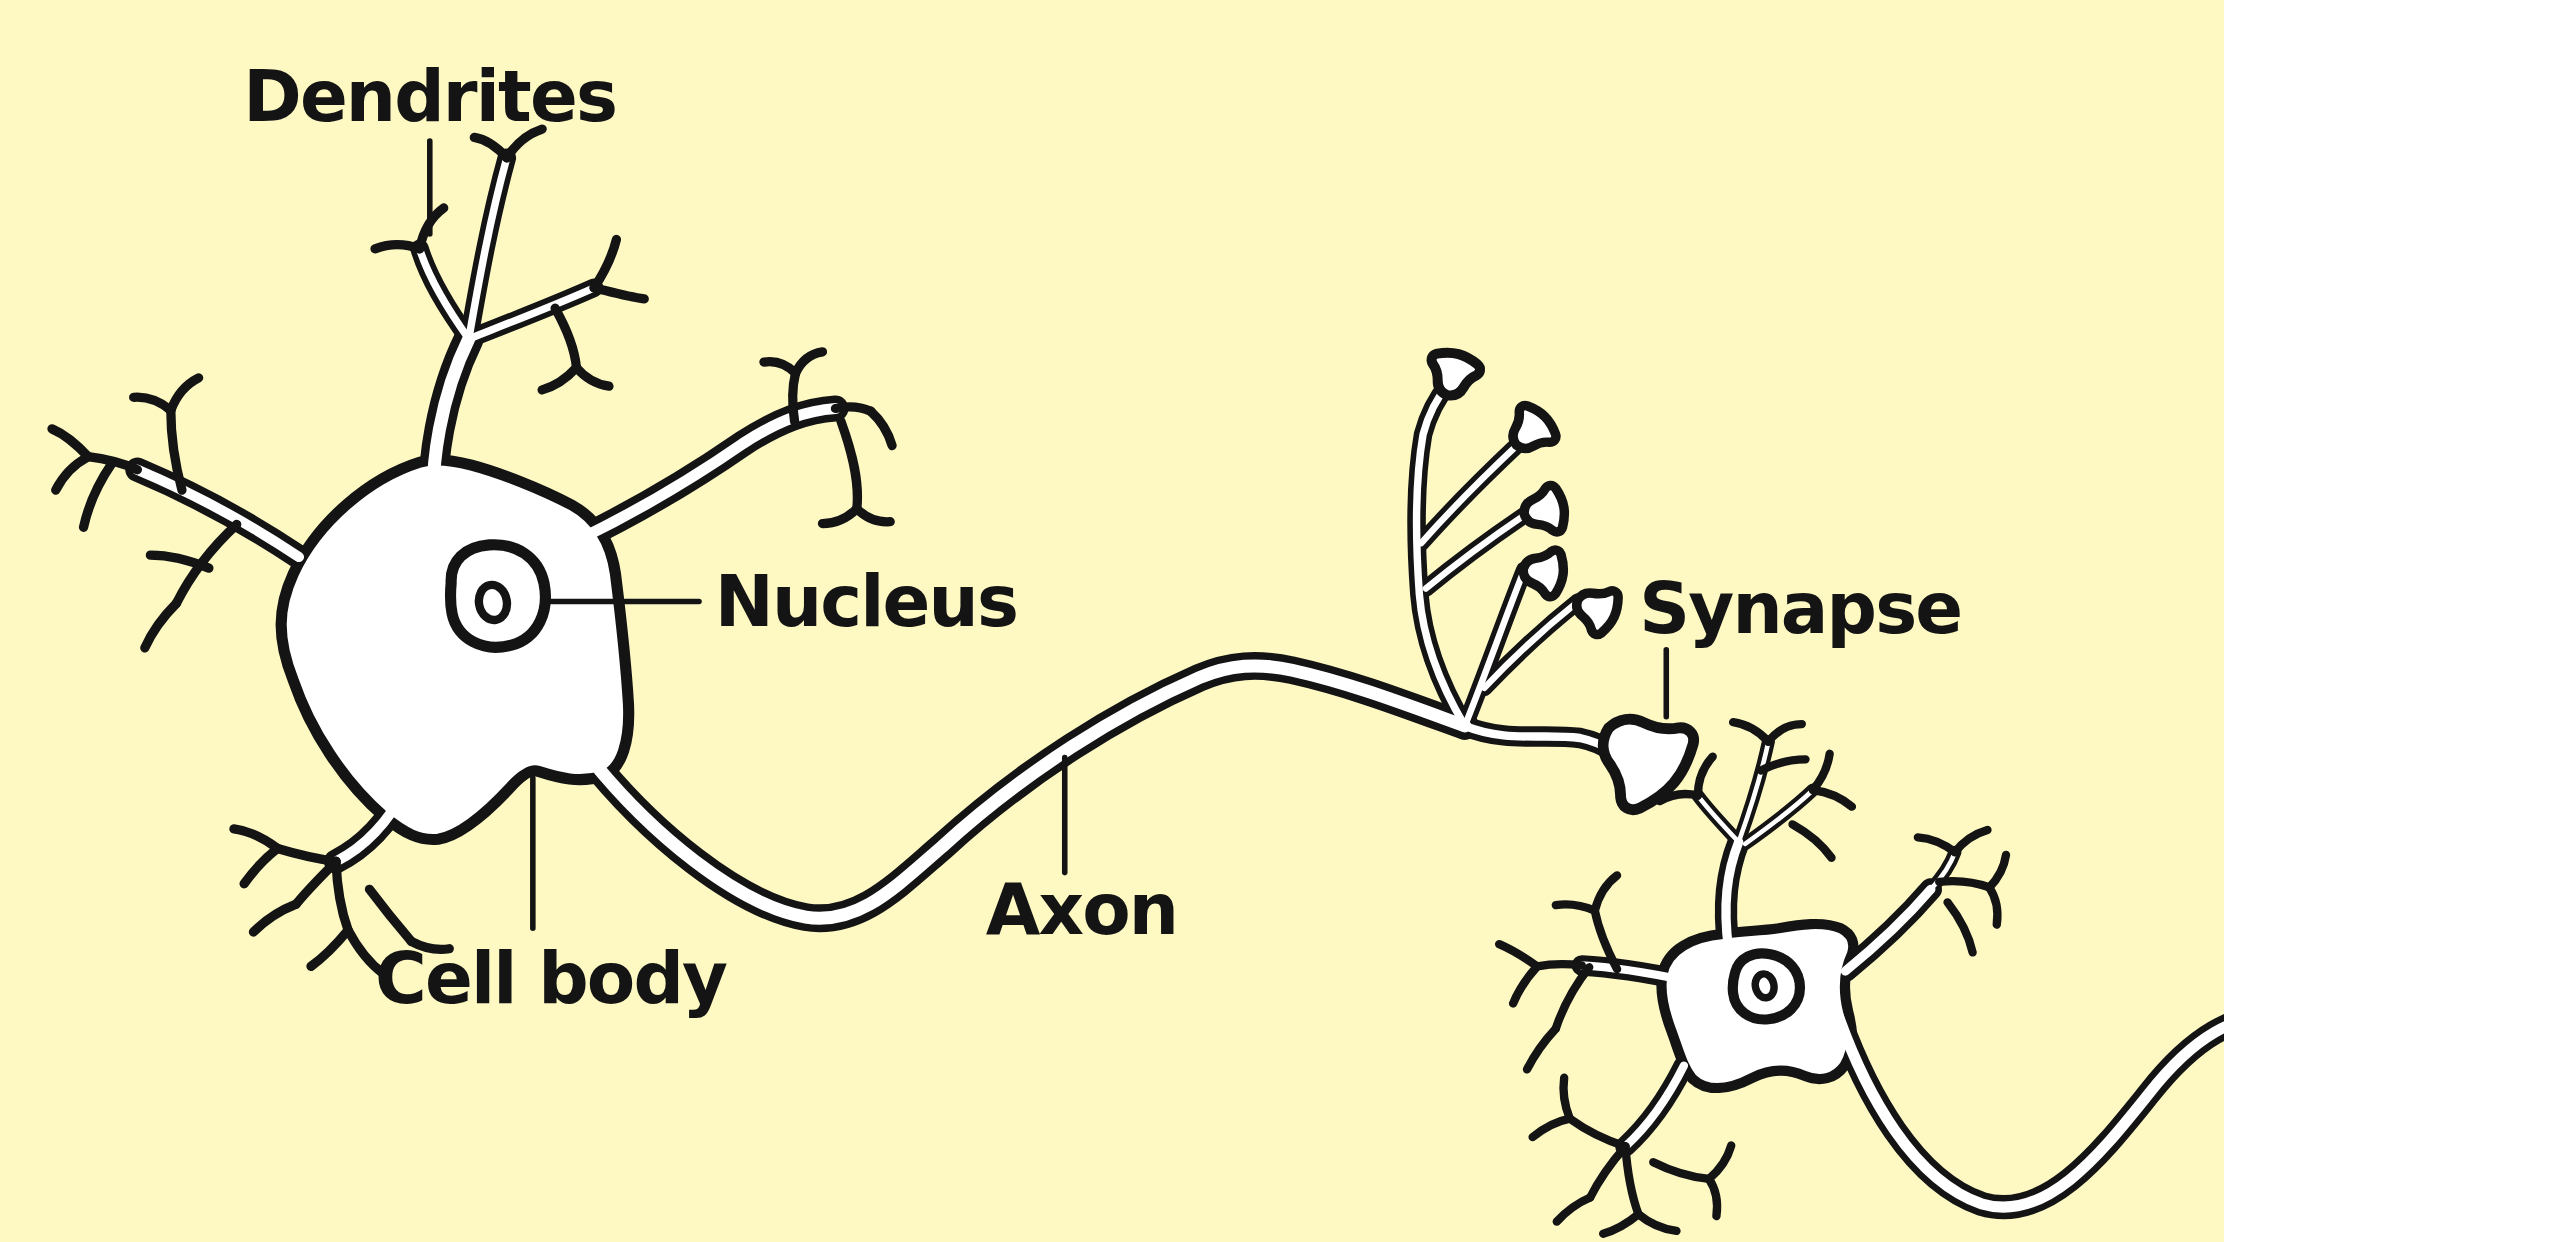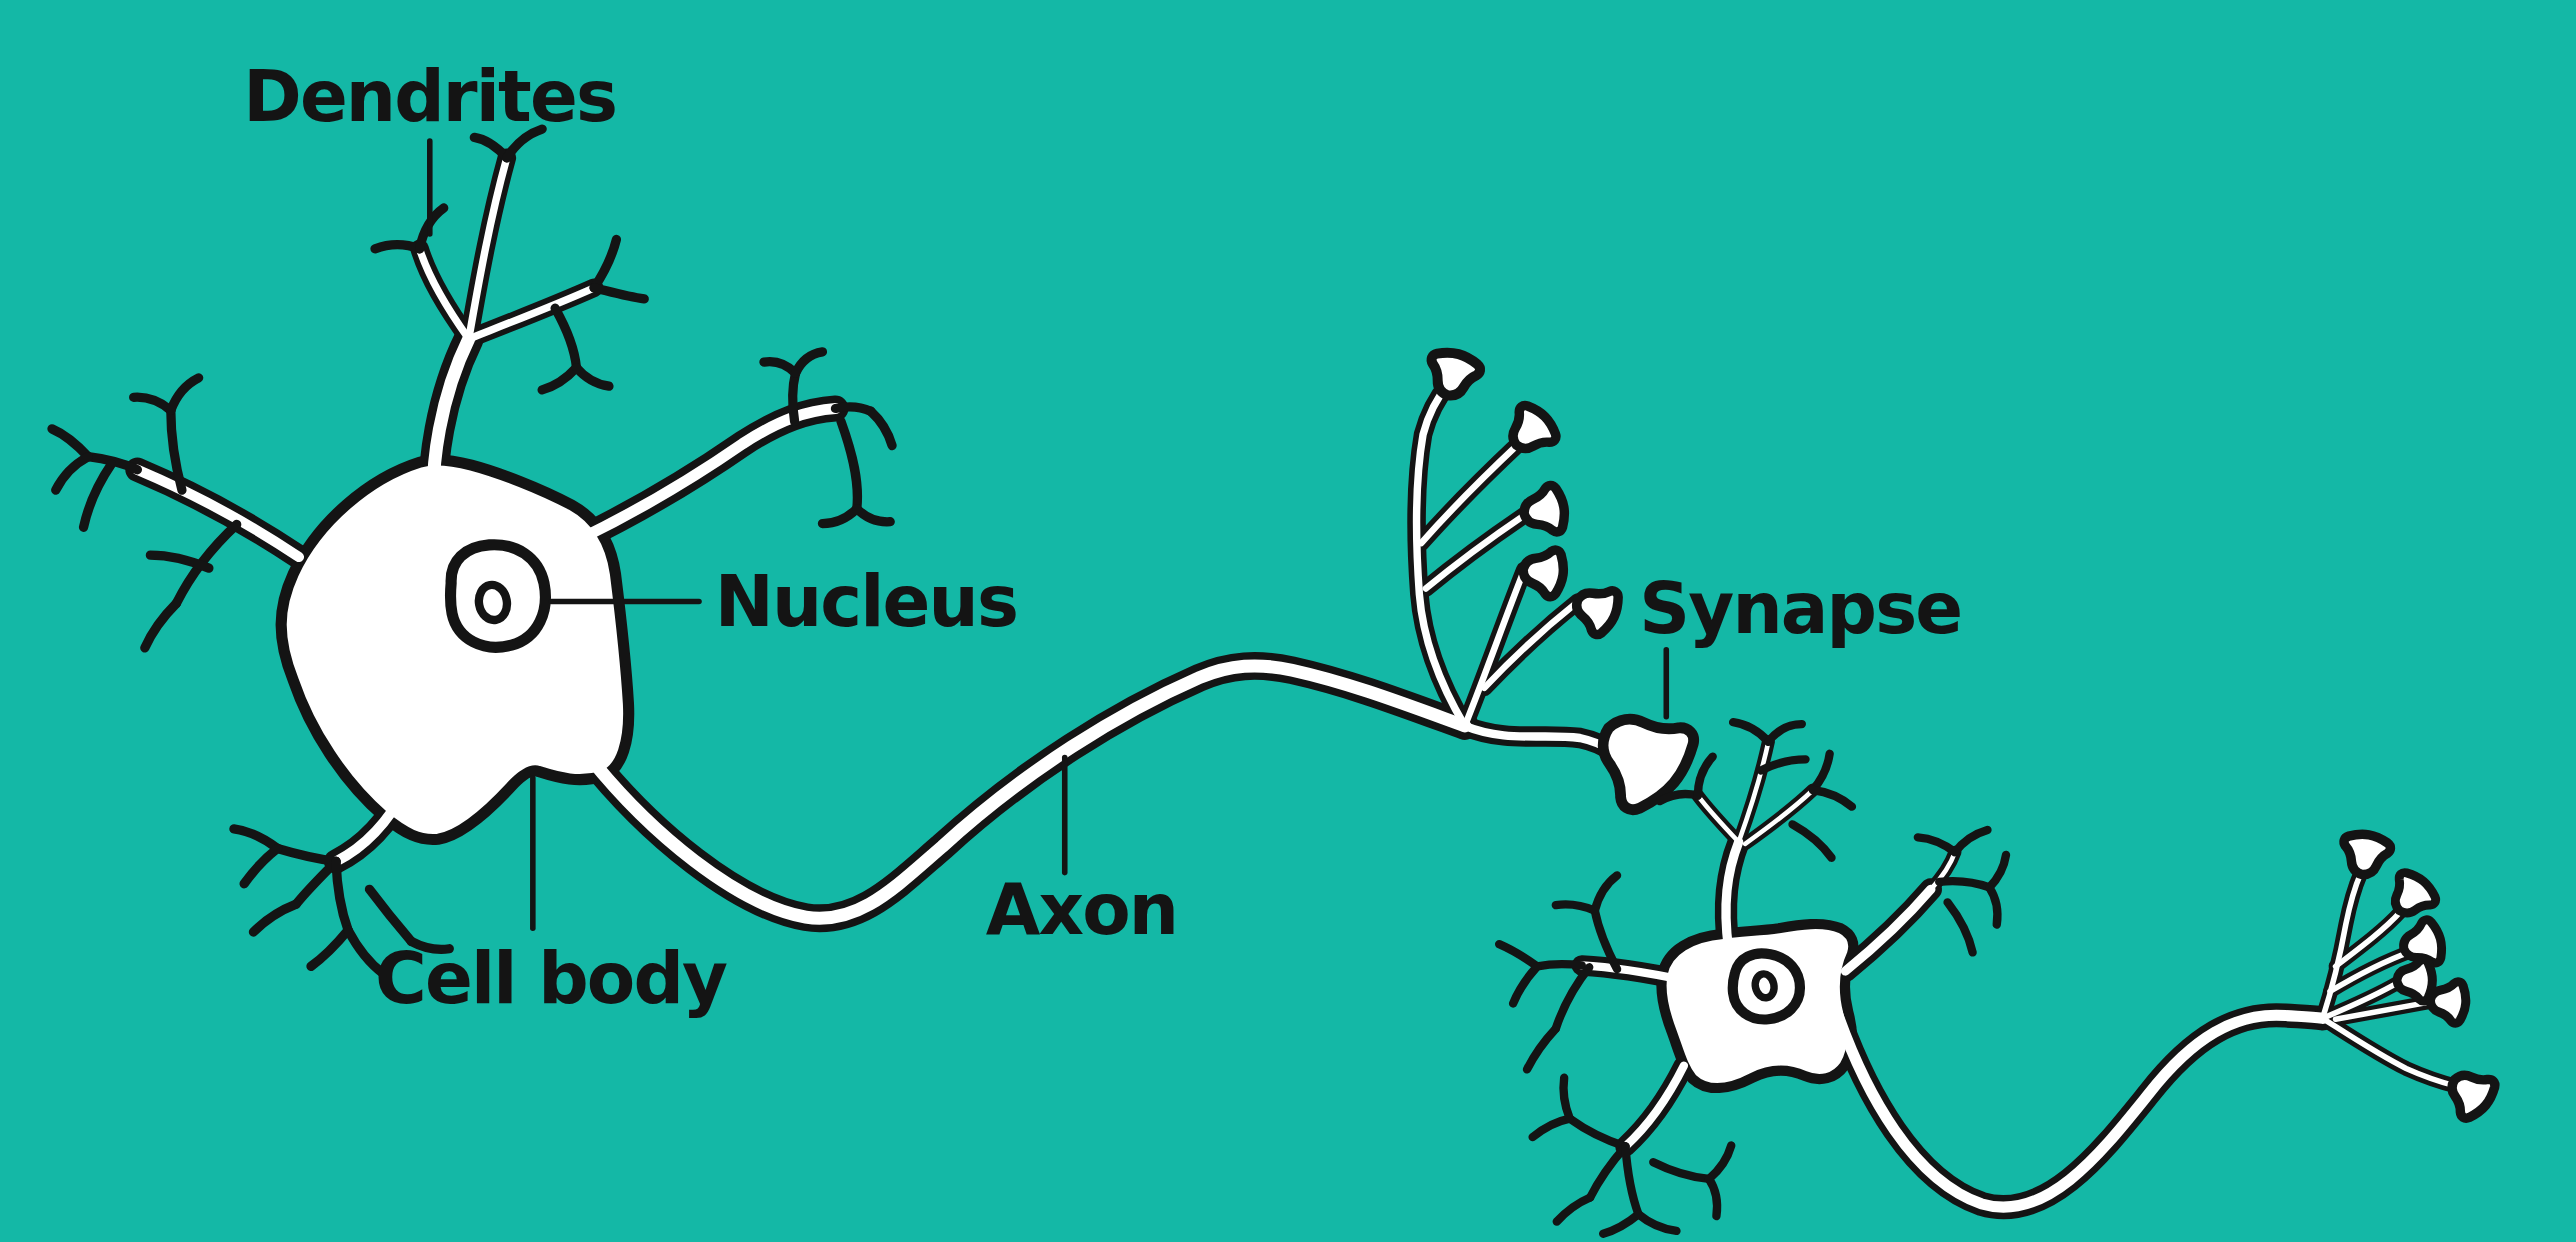--- a/index.html
+++ b/index.html
@@ -1,17 +1,17 @@
 <!DOCTYPE html>
 <html style="font-size:15px"><head>
 <meta charset="utf-8">
 <title>Neuron diagram</title>
 <style>
   html,body{margin:0;padding:0;background:#ffffff;}
-  .stage{position:relative;width:2576px;height:1243px;background:#14b8a6;overflow:hidden;}
+  .stage{position:relative;width:2224px;height:1243px;background:#fef9c3;overflow:hidden;}
   svg{display:block;}
   .tubeB{fill:none;stroke:#141414;stroke-linecap:round;stroke-linejoin:round;}
   .tubeW{fill:none;stroke:#ffffff;stroke-linecap:round;stroke-linejoin:round;}
   .solid{fill:none;stroke:#141414;stroke-linecap:round;stroke-linejoin:round;}
   .blob{fill:#ffffff;stroke:#141414;stroke-linejoin:round;}
   .lead{stroke:#141414;stroke-width:6;stroke-linecap:round;}
   text.lbl{font-family:"DejaVu Sans","Liberation Sans",sans-serif;font-weight:bold;font-size:76px;letter-spacing:-2px;fill:#141414;}
 </style>
 </head>
 <body>

